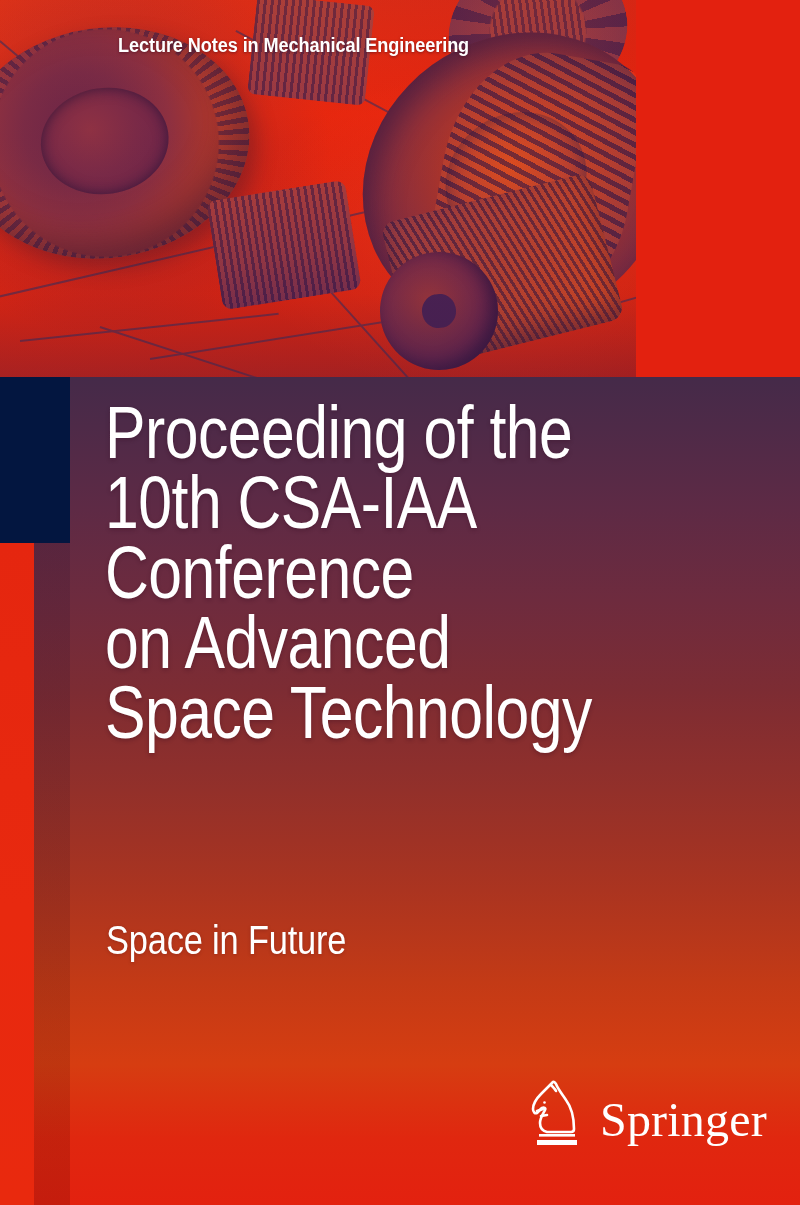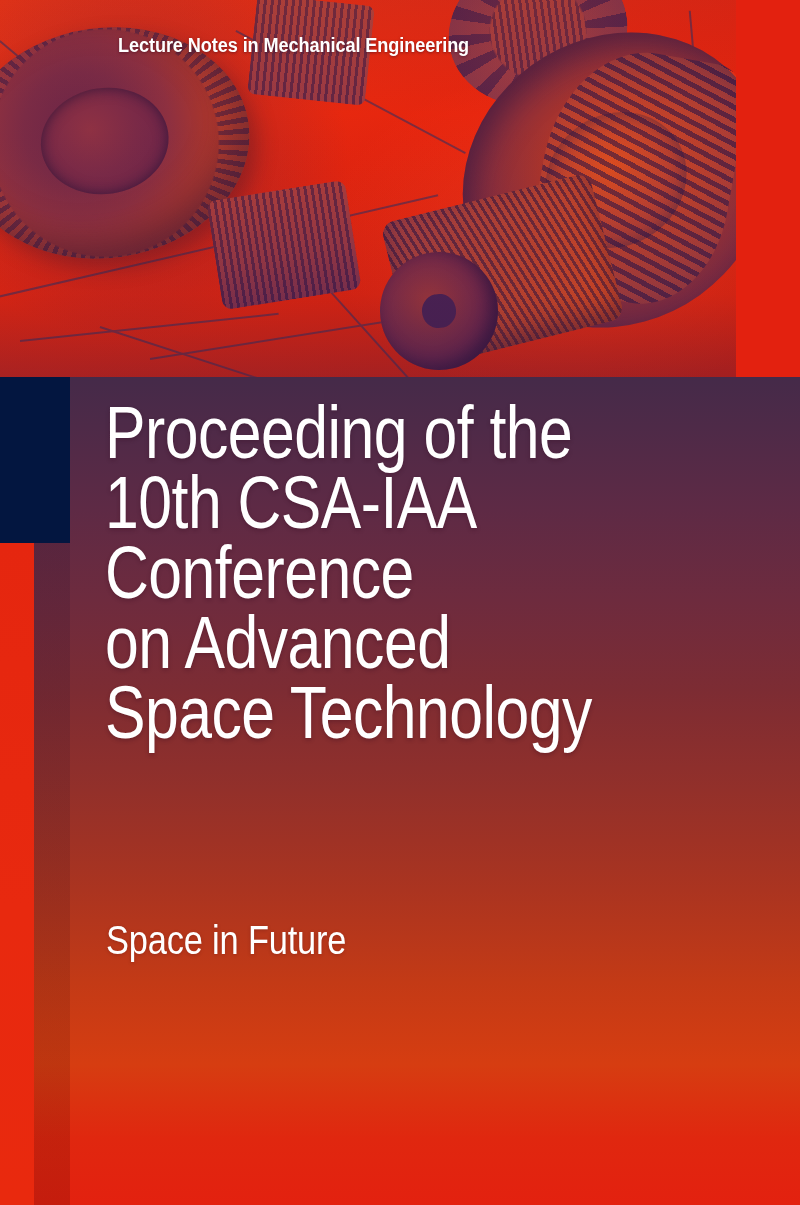--- a/index.html
+++ b/index.html
@@ -8,21 +8,21 @@
 
   .cover{
     position:relative;
     width:800px; height:1205px;
     overflow:hidden;
     background:#e3210f;
   }
 
   
   .photo{
-    position:absolute; left:0; top:0; width:736px; height:377px;
+    position:absolute; left:0; top:0; width:636px; height:377px;
     overflow:hidden;
     background:#0369a1;
   }
   .photo-base{
     position:absolute; inset:0;
     background:
       radial-gradient(ellipse 360px 240px at 78% 62%, rgba(255,60,25,.55) 0%, rgba(255,60,25,0) 70%),
       radial-gradient(ellipse 300px 260px at 18% 40%, rgba(120,35,60,.55) 0%, rgba(120,35,60,0) 72%),
       linear-gradient(160deg,#ee3413 0%, #e5250e 45%, #d8200c 100%);
   }
@@ -282,14 +282,30 @@
   <div class="title">
     <span class="ln">Proceeding of the</span>
     <span class="ln">10th CSA-IAA</span>
     <span class="ln">Conference</span>
     <span class="ln">on Advanced</span>
     <span class="ln">Space Technology</span>
   </div>
 
   <div class="subtitle">Space in Future</div>
 
+  <div class="springer">
+    <svg class="knight-icon" viewBox="0 0 58 72" aria-hidden="true">
+      <g fill="none" stroke="#ffffff" stroke-width="2.6" stroke-linejoin="round" stroke-linecap="round">
+        <path d="M24 5 C20 9 17 12 13 16 C9 20 5 25 5 31 C5 34 7 36 9 35 C11 34 12 31 14 30 C16 29 18 30 17 32
+                 C15 36 12 40 12 45 C12 50 15 53 19 54 L43 54 C45 54 46 53 46 51 C46 40 44 30 38 22
+                 C34 16 30 11 28 6 C27 4 25 3 24 5 Z"></path>
+        <path d="M9 33 L15 31"></path>
+        <path d="M13 38 L19 37"></path>
+        <circle cx="16.5" cy="24.5" r="1.3" fill="#ffffff" stroke="none"></circle>
+        <path d="M23 7 C25 9 27 11 28 13"></path>
+      </g>
+      <rect x="11" y="56" width="36" height="2.6" fill="#ffffff"></rect>
+      <rect x="9" y="62" width="40" height="5" fill="#ffffff"></rect>
+    </svg>
+    <div class="springer-word">Springer</div>
+  </div>
 
 </div>
 
 </body></html>

